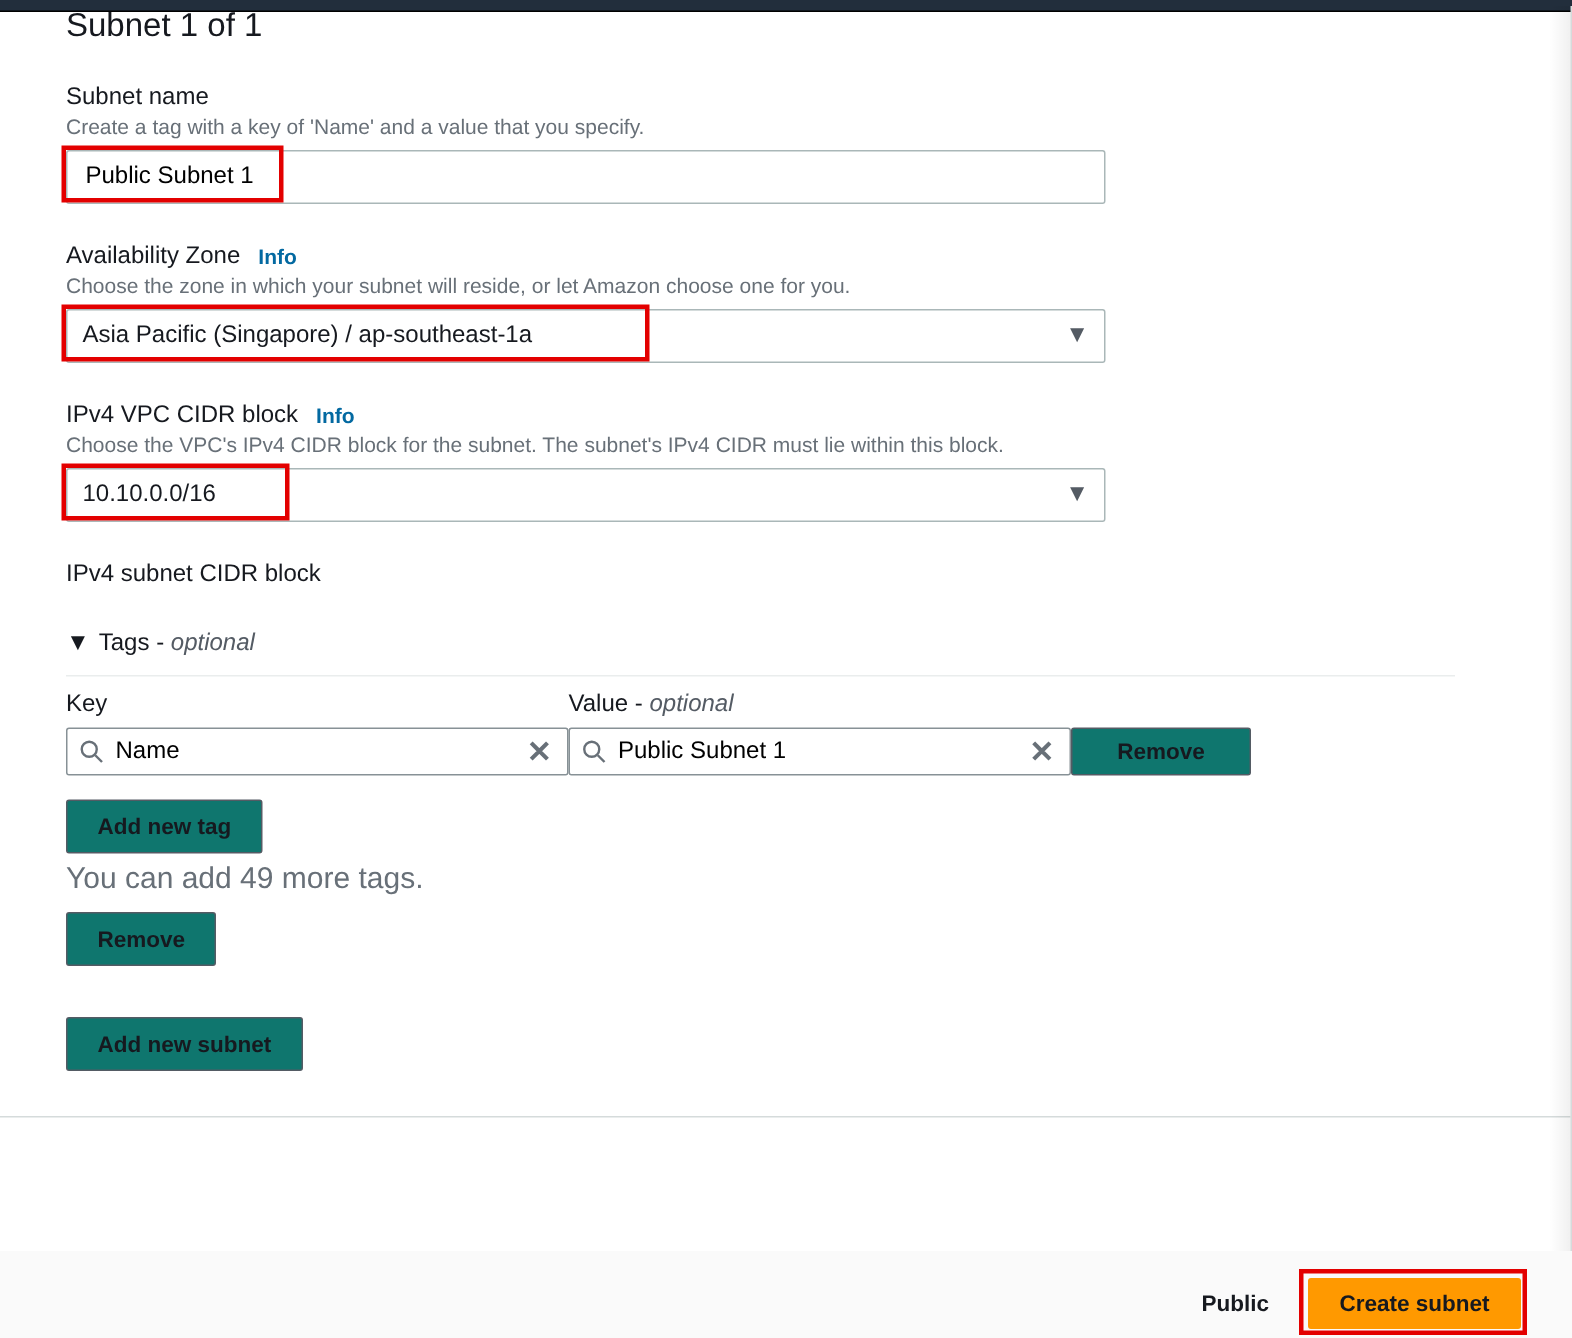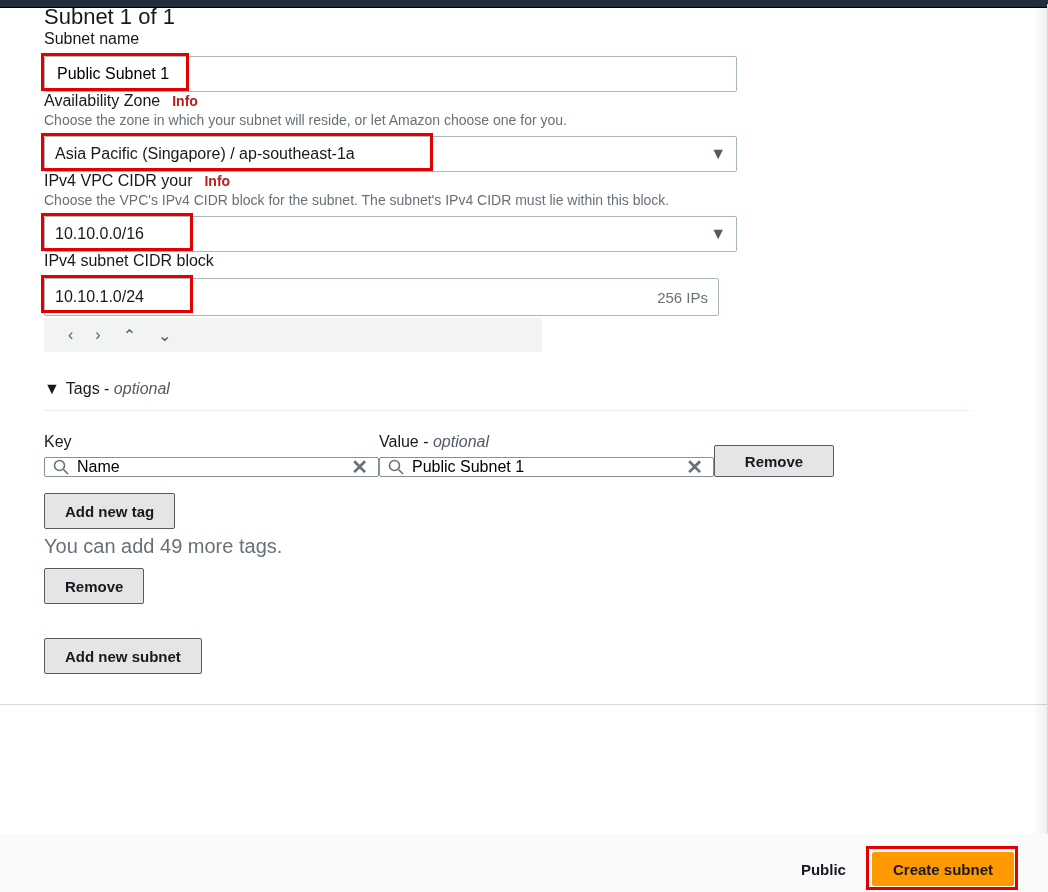--- a/index.html
+++ b/index.html
@@ -30,27 +30,27 @@
     padding: 0 0 30px 44px;
     border-bottom: 1px solid #d5dbdb;
   }
   .card-header {
     font-size: 22px;
     font-weight: 400;
     padding: 0 0 0 0;
     margin-top: -4px;
     color: #16191f;
   }
-  .form-group { max-width: 740px; }
+  .form-group { margin-top: 26px; max-width: 740px; }
   .form-label {
     font-size: 16px; font-weight: 400; color: #16191f;
     display: flex; align-items: center; gap: 12px;
   }
   .form-label .info-link {
-    font-size: 14px; color: #b91c1c; font-weight: 700; cursor: pointer;
+    font-size: 14px; color: #0369a1; font-weight: 700; cursor: pointer;
   }
   .form-desc { font-size: 14px; color: #687078; margin-top: 2px; }
   .hint { font-size: 14px; color: #687078; margin-top: 6px; }
 
   .input, .select {
     width: 693px;
     height: 36px;
     border: 1px solid #aab7b8;
     border-radius: 2px;
     padding: 0 10px;
@@ -99,30 +99,30 @@
     padding-bottom: 8px;
     cursor: pointer;
   }
   .tags-header .caret-down { color: #16191f; }
   .tags-header .opt { font-style: italic; color: #545b64; }
   .tags-divider { border: none; border-top: 1px solid #eaeded; margin: 4px 0 10px 0; width: 926px;}
   .tags-row { display: flex; align-items: flex-end; }
   .tag-col-label { font-size: 16px; margin-bottom: 6px; }
   .tag-col-label .opt { font-style: italic; color: #545b64; }
   .tag-input {
-    width: 335px; height: 20px;
+    width: 335px; height: 32px;
     border: 1px solid #879196; border-radius: 2px;
     display: flex; align-items: center; padding: 0 8px; gap: 6px;
   }
   .tag-input .search-icon { color: #687078; flex-shrink: 0;}
   .tag-input input { border: none; outline: none; flex: 1; font-size: 16px; background: transparent;}
   .tag-input .clear { color: #687078; cursor: pointer; font-size: 20px; font-weight:700; padding:0 2px;}
   .btn {
     border: 1px solid #545b64;
-    background: #e5e5e5;
+    background: #0f766e;
     color: #16191f;
     font-weight: 700;
     font-size: 15px;
     padding: 0 20px;
     height: 36px;
     border-radius: 2px;
     cursor: pointer;
     display: inline-flex; align-items: center; justify-content: center;
   }
   .btn-small { height: 32px; padding: 0 18px; }
@@ -150,20 +150,21 @@
 </head>
 <body>
 
 <div class="top-bar"></div>
 <div class="page">
   <div class="content">
     <div class="card-header">Subnet 1 of 1</div>
 
     <div class="form-group">
       <div class="form-label">Subnet name</div>
+      <div class="form-desc">Create a tag with a key of 'Name' and a value that you specify.</div>
       <div class="rel" style="margin-top:8px;">
         <div class="input">
           <input type="text" value="Public Subnet 1" style="">
         </div>
         <div class="highlight-box" style="top:-3px; left:-3px; width:148px; height:38px;"></div>
       </div>
     </div>
 
     <div class="form-group">
       <div class="form-label">
@@ -175,50 +176,35 @@
         <div class="select">
           <span>Asia Pacific (Singapore) / ap-southeast-1a</span>
           <span class="caret">▼</span>
         </div>
         <div class="highlight-box" style="top:-3px; left:-3px; width:392px; height:38px;"></div>
       </div>
     </div>
 
     <div class="form-group">
       <div class="form-label">
-        <span>IPv4 VPC CIDR your</span>
+        <span>IPv4 VPC CIDR block</span>
         <span class="info-link">Info</span>
       </div>
       <div class="form-desc">Choose the VPC's IPv4 CIDR block for the subnet. The subnet's IPv4 CIDR must lie within this block.</div>
       <div class="rel" style="margin-top:8px;">
         <div class="select">
           <span>10.10.0.0/16</span>
           <span class="caret">▼</span>
         </div>
         <div class="highlight-box" style="top:-3px; left:-3px; width:152px; height:38px;"></div>
       </div>
     </div>
 
     <div class="form-group">
       <div class="form-label">IPv4 subnet CIDR block</div>
-      <div class="rel" style="margin-top:8px;">
-        <div class="cidr-wrap" style="width:675px;">
-          <div class="cidr-top">
-            <span>10.10.1.0/24</span>
-            <span class="ip-count">256 IPs</span>
-          </div>
-        </div>
-        <div class="cidr-nav">
-          <span>‹</span>
-          <span>›</span>
-          <span>⌃</span>
-          <span>⌄</span>
-        </div>
-        <div class="highlight-box" style="top:-3px; left:-3px; width:152px; height:38px;"></div>
-      </div>
     </div>
 
     <div class="tags-section">
       <div class="tags-header">
         <span class="caret-down">▼</span>
         <span>
           <span>Tags - </span><span class="opt">optional</span>
         </span>
       </div>
       <hr class="tags-divider">

